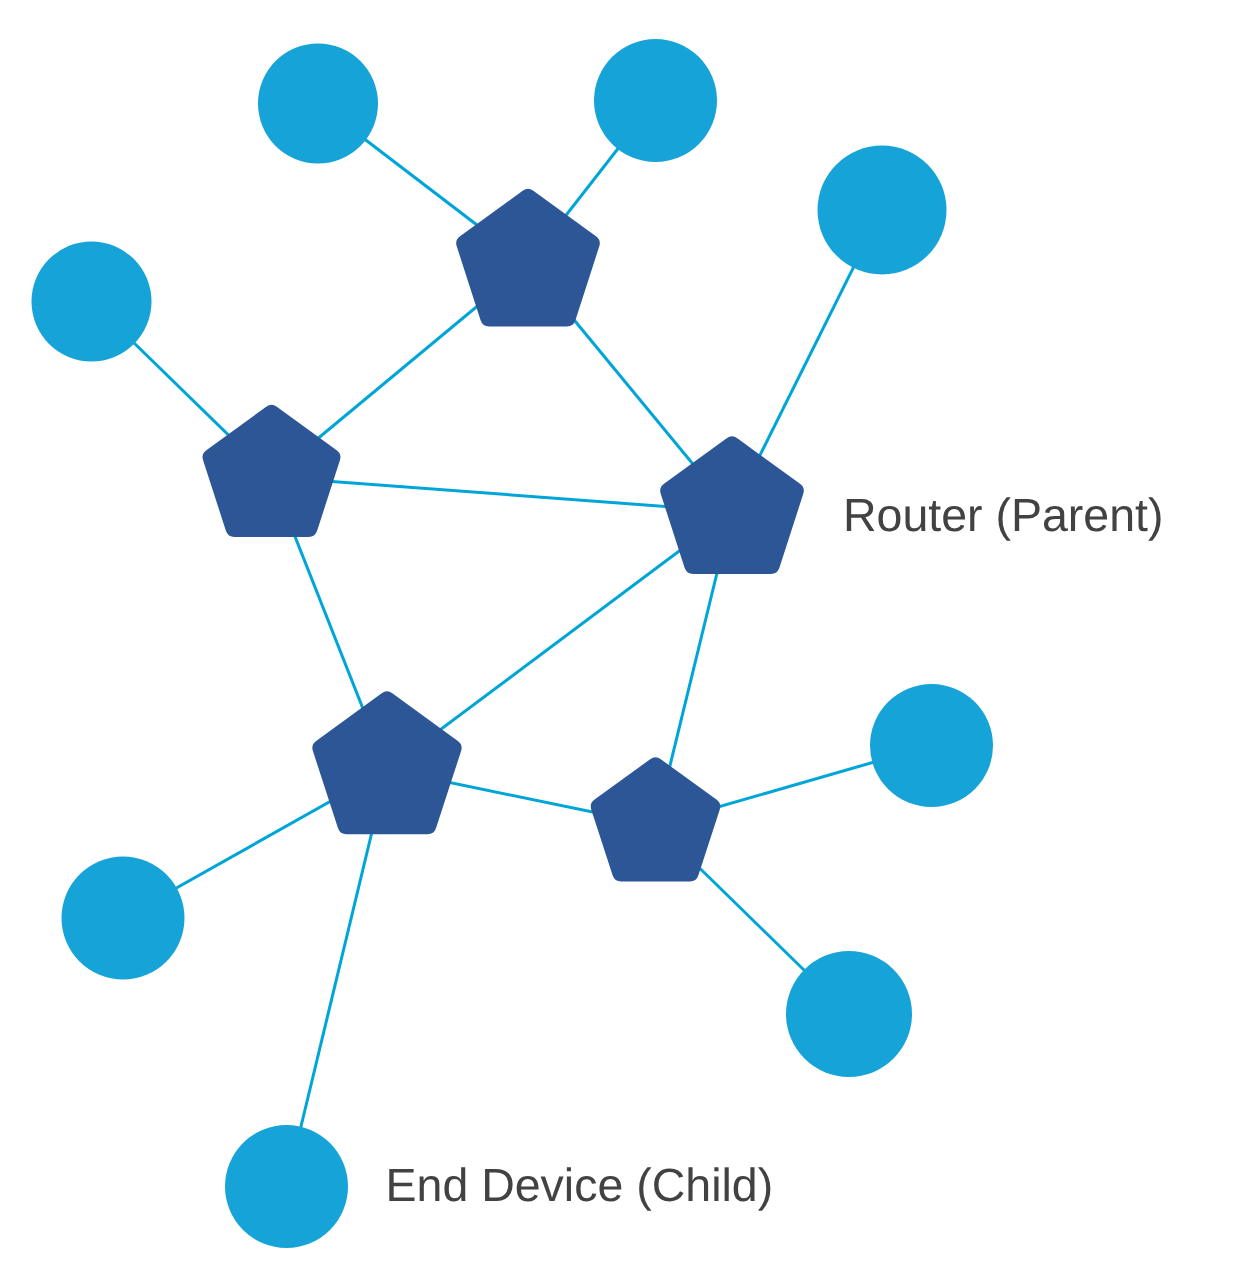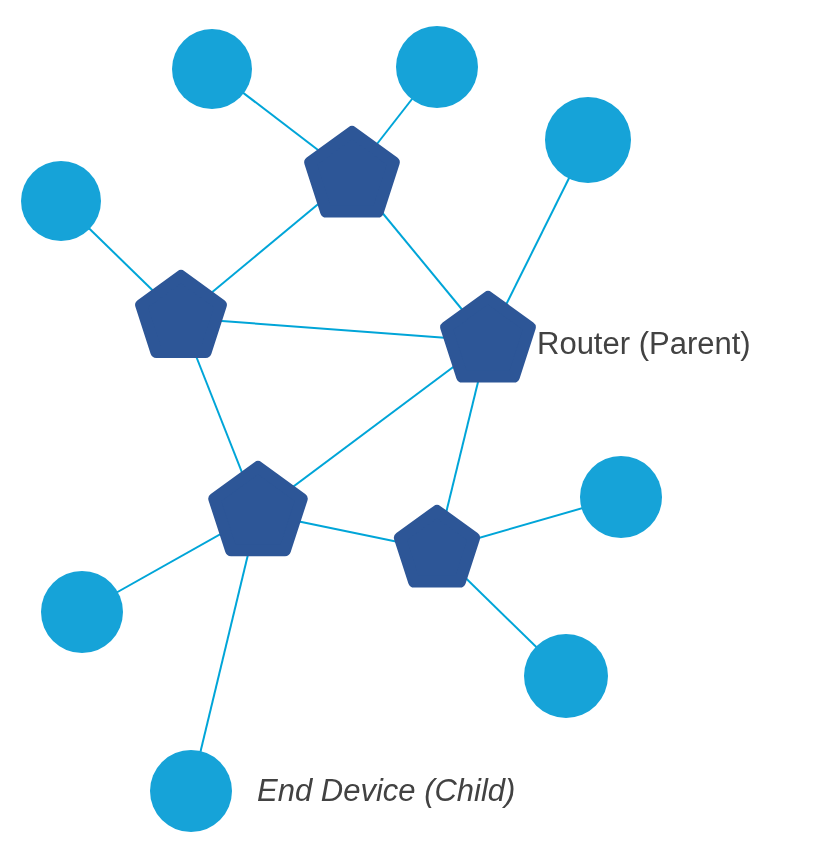--- a/index.html
+++ b/index.html
@@ -56,15 +56,15 @@
       <polygon points="437.0,511.0 474.1,537.9 459.9,581.6 414.1,581.6 399.9,537.9" fill="#2d5697" stroke="#2d5697" stroke-width="12" stroke-linejoin="round"></polygon>
       <circle cx="212" cy="69" r="40" fill="#16a3d8"></circle>
       <circle cx="437" cy="67" r="41" fill="#16a3d8"></circle>
       <circle cx="588" cy="140" r="43" fill="#16a3d8"></circle>
       <circle cx="61" cy="201" r="40" fill="#16a3d8"></circle>
       <circle cx="621" cy="497" r="41" fill="#16a3d8"></circle>
       <circle cx="566" cy="676" r="42" fill="#16a3d8"></circle>
       <circle cx="82" cy="612" r="41" fill="#16a3d8"></circle>
       <circle cx="191" cy="791" r="41" fill="#16a3d8"></circle>
     </svg>
-  <div class="node-label" id="label-0" style="left: 537px; top: 344px; color: rgb(66, 66, 66);">Router (Parent)</div>
-  <div class="node-label" id="label-1" style="left: 257px; top: 791px; color: rgb(66, 66, 66); font-style: italic;">End Device (Child)</div>
+  <div class="node-label" id="label-0" style="left: 562px; top: 344px; color: rgb(66, 66, 66);">Router (Parent)</div>
+  <div class="node-label" id="label-1" style="left: 257px; top: 791px; color: rgb(66, 66, 66);">End Device (Child)</div>
 </div>
 
 </body></html>

